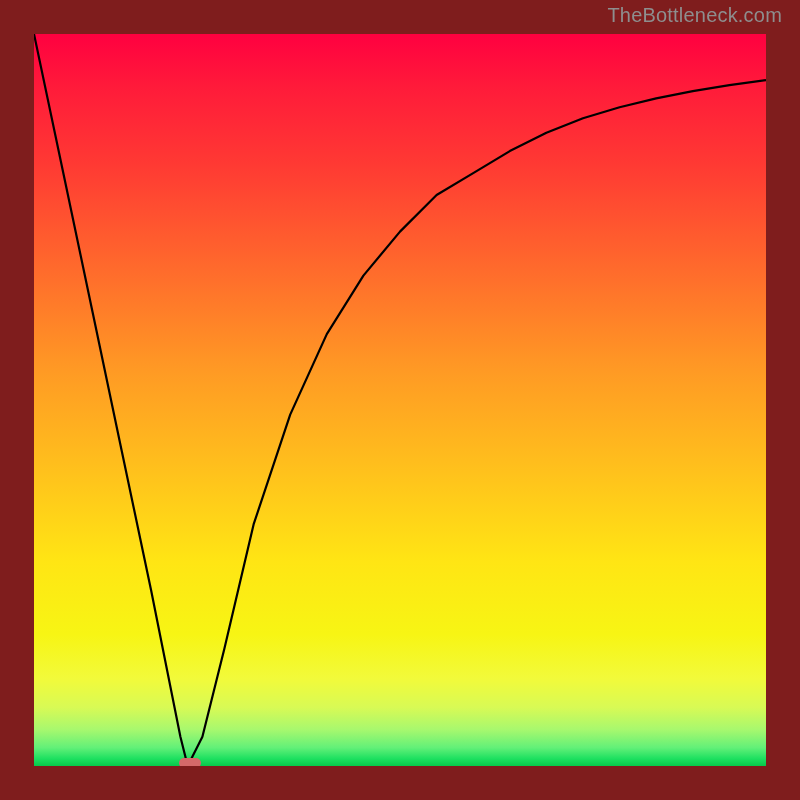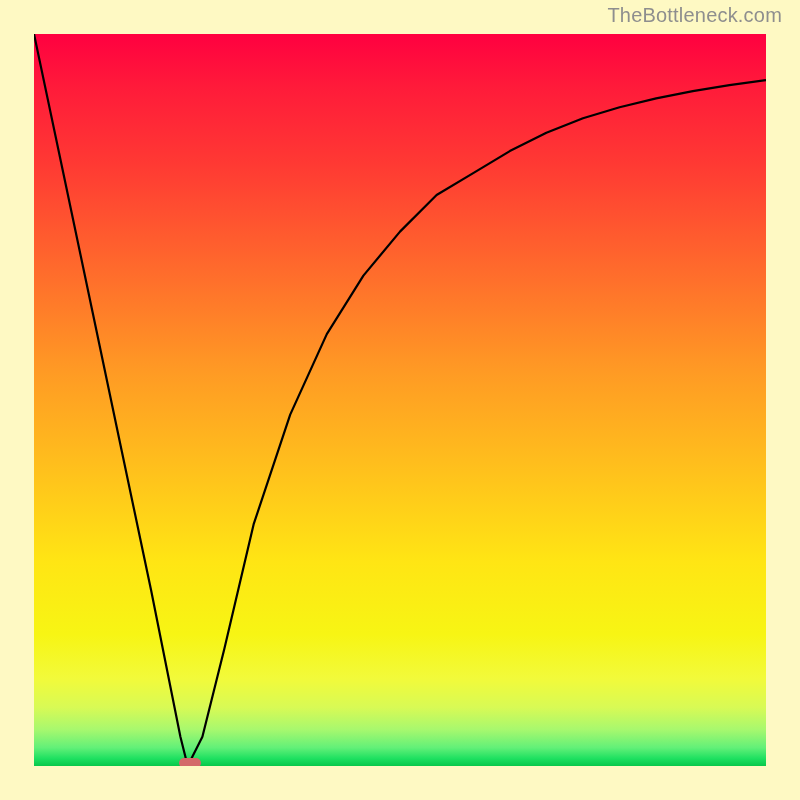--- a/index.html
+++ b/index.html
@@ -8,21 +8,21 @@
     width: 800px;
     height: 800px;
     background: #000;
     font-family: Arial, Helvetica, sans-serif;
     overflow: hidden;
   }
   .frame {
     position: relative;
     width: 800px;
     height: 800px;
-    background: #fef9c3;
+    background: #7f1d1d;
   }
   .plot {
     position: absolute;
     left: 34px;
     top: 34px;
     width: 732px;
     height: 732px;
     overflow: hidden;
   }
   .gradient {

